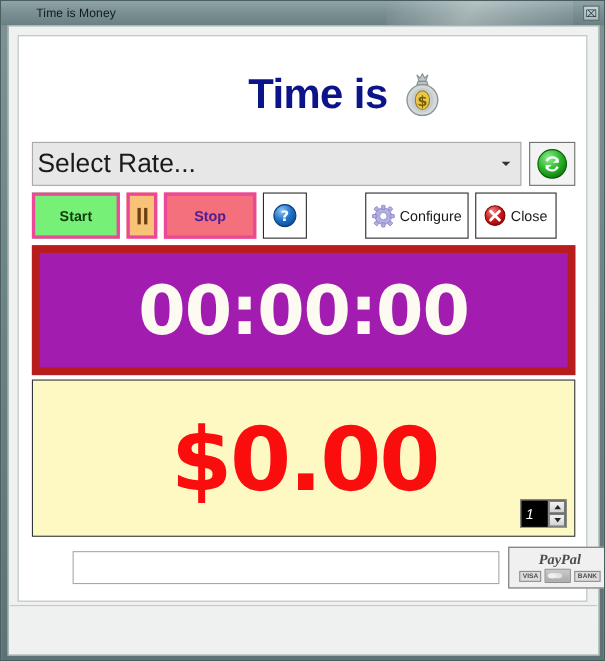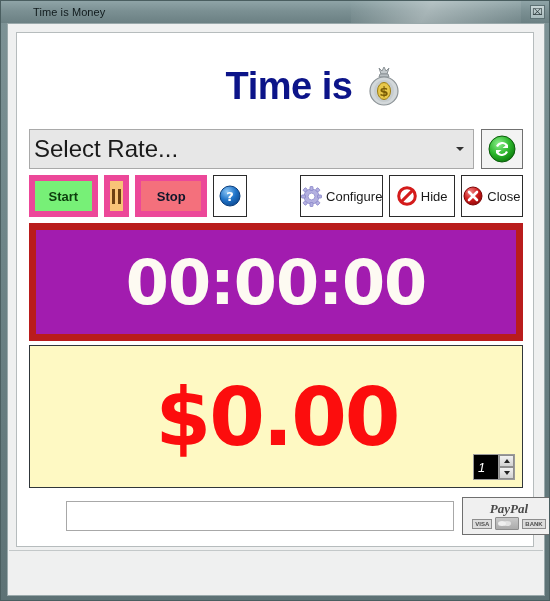--- a/index.html
+++ b/index.html
@@ -147,39 +147,39 @@
   .toolbar {
     position: absolute;
     left: 12px; top: 142px;
     width: 494px; height: 42px;
     display: flex;
     gap: 6px;
   }
   .tbtn {
     box-sizing: border-box;
     height: 42px;
-    border: 6px solid #ec4899;
+    border: 3px solid #ec4899;
     display: flex;
     align-items: center;
     justify-content: center;
     gap: 4px;
     font-size: 13px;
     font-weight: bold;
     color: #111;
     background: #ffffff;
   }
   .tbtn.plain {
     border: 1px solid #2b2b2b;
     font-weight: normal;
     font-size: 13px;
     color: #1a1a1a;
   }
   .btn-start { width: 80px; background: #77f077; color: #0d3d0d; }
   .btn-pause { width: 28px; background: #f8c377; }
-  .btn-stop  { width: 84px; background: #f4707c; color: #0f172a; }
+  .btn-stop  { width: 84px; background: #f4707c; color: #4c1d95; }
   .btn-help  { width: 40px; }
   .btn-config{ width: 94px; margin-left: 47px; }
   .btn-hide  { width: 78px; }
   .btn-close2{ width: 74px; }
   .pause-bars {
     display: flex; gap: 3px;
   }
   .pause-bars i {
     display: block;
     width: 3px; height: 15px;
@@ -436,27 +436,20 @@
               <rect x="2.4" y="2.4" width="3.6" height="3" rx="0.6" transform="rotate(-45 4.2 3.9)"></rect>
               <rect x="15" y="2.4" width="3.6" height="3" rx="0.6" transform="rotate(45 16.8 3.9)"></rect>
               <rect x="2.4" y="15.6" width="3.6" height="3" rx="0.6" transform="rotate(45 4.2 17.1)"></rect>
               <rect x="15" y="15.6" width="3.6" height="3" rx="0.6" transform="rotate(-45 16.8 17.1)"></rect>
             </g>
             <circle cx="10.5" cy="10.5" r="3.4" fill="#ffffff" stroke="#8985c9" stroke-width="0.8"></circle>
           </svg>
           <span>Configure</span>
         </div>
 
-        <div class="tbtn plain btn-hide">
-          <svg width="20" height="20" viewBox="0 0 20 20">
-            <circle cx="10" cy="10" r="8.3" fill="#ffffff" stroke="#d41b1b" stroke-width="3"></circle>
-            <line x1="4.4" y1="15.6" x2="15.6" y2="4.4" stroke="#d41b1b" stroke-width="3"></line>
-          </svg>
-          <span>Hide</span>
-        </div>
 
         <div class="tbtn plain btn-close2">
           <svg width="20" height="20" viewBox="0 0 20 20">
             <defs>
               <radialGradient id="redg" cx="36%" cy="28%" r="78%">
                 <stop offset="0%" stop-color="#ef8a8a"></stop>
                 <stop offset="55%" stop-color="#cf1b1b"></stop>
                 <stop offset="100%" stop-color="#8e0606"></stop>
               </radialGradient>
             </defs>

